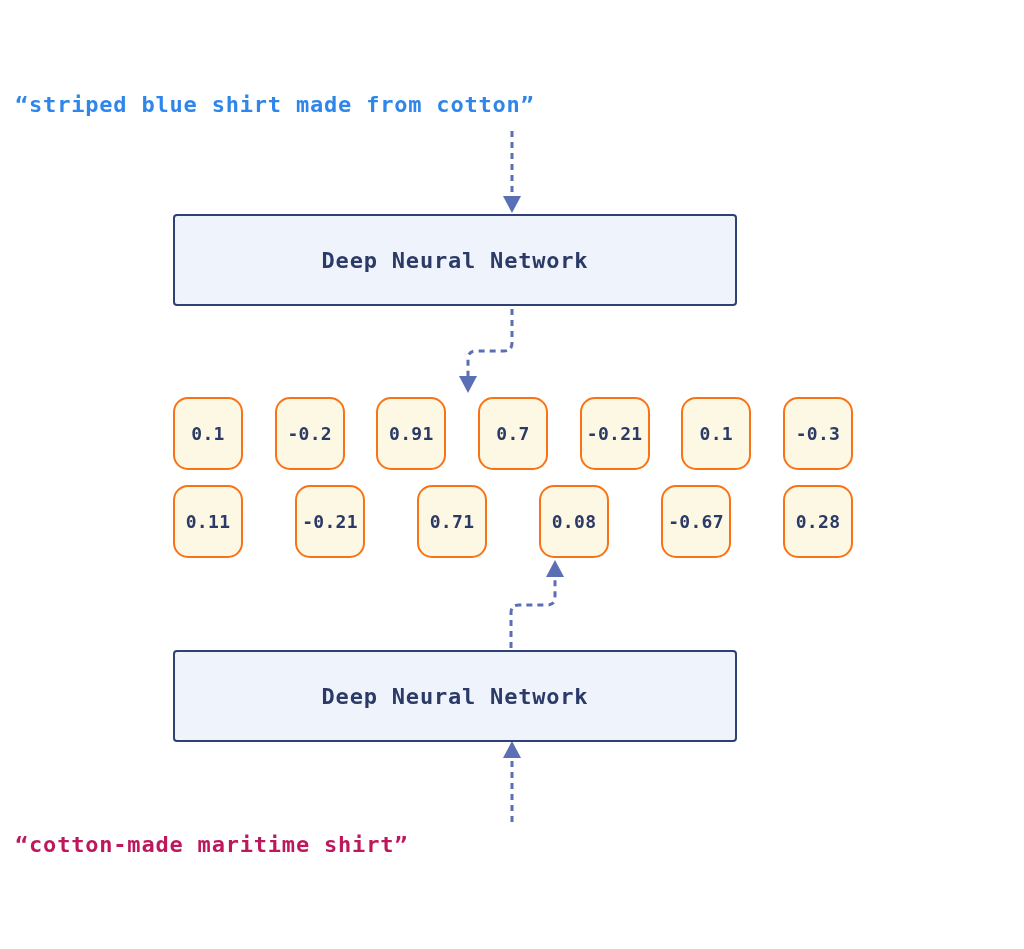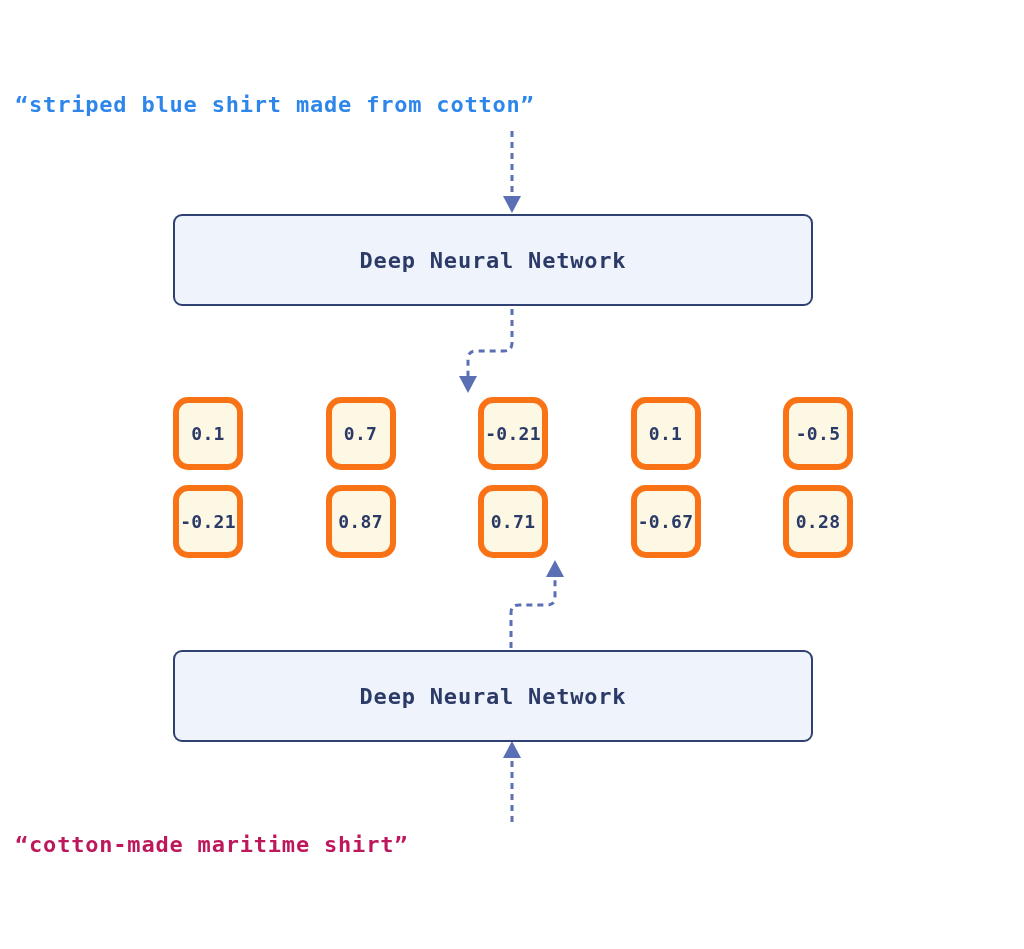--- a/index.html
+++ b/index.html
@@ -30,26 +30,26 @@
     top: 93px;
     color: #2E86EB;
   }
   .query-text.bottom {
     top: 833px;
     color: #be185d;
   }
   .dnn-box {
     position: absolute;
     left: 173px;
-    width: 640px;
+    width: 564px;
     height: 92px;
     box-sizing: border-box;
     background: #EFF3FB;
     border: 2px solid #2F4172;
-    border-radius: 9px;
+    border-radius: 4px;
     display: flex;
     align-items: center;
     justify-content: center;
     color: #2B3A67;
     font-size: 22px;
     font-weight: 600;
     letter-spacing: 0.8px;
   }
   .dnn-box.top { top: 214px; }
   .dnn-box.bottom { top: 650px; }
@@ -61,21 +61,21 @@
     display: flex;
     justify-content: space-between;
   }
   .embedding-row.row1 { top: 397px; }
   .embedding-row.row2 { top: 485px; }
   .cell {
     width: 70px;
     height: 73px;
     box-sizing: border-box;
     background: #FCF8E3;
-    border: 6px solid #f97316;
+    border: 2px solid #f97316;
     border-radius: 15px;
     display: flex;
     align-items: center;
     justify-content: center;
     color: #2B3A67;
     font-size: 18px;
     font-weight: 600;
     letter-spacing: 0.3px;
   }
   .arrow-overlay {
@@ -126,30 +126,33 @@
   </svg>
 
   <div class="query-text top">“striped blue shirt made from cotton”</div>
 
   <div class="dnn-box top">
     <span>Deep Neural Network</span>
   </div>
 
   <div class="embedding-row row1">
     <div class="cell">0.1</div>
+    <div class="cell">-0.2</div>
+    <div class="cell">0.91</div>
     <div class="cell">0.7</div>
     <div class="cell">-0.21</div>
     <div class="cell">0.1</div>
-    <div class="cell">-0.5</div>
+    <div class="cell">-0.3</div>
   </div>
 
   <div class="embedding-row row2">
+    <div class="cell">0.11</div>
     <div class="cell">-0.21</div>
-    <div class="cell">0.87</div>
     <div class="cell">0.71</div>
+    <div class="cell">0.08</div>
     <div class="cell">-0.67</div>
     <div class="cell">0.28</div>
   </div>
 
   <div class="dnn-box bottom">
     <span>Deep Neural Network</span>
   </div>
 
   <div class="query-text bottom">“cotton-made maritime shirt”</div>
 

